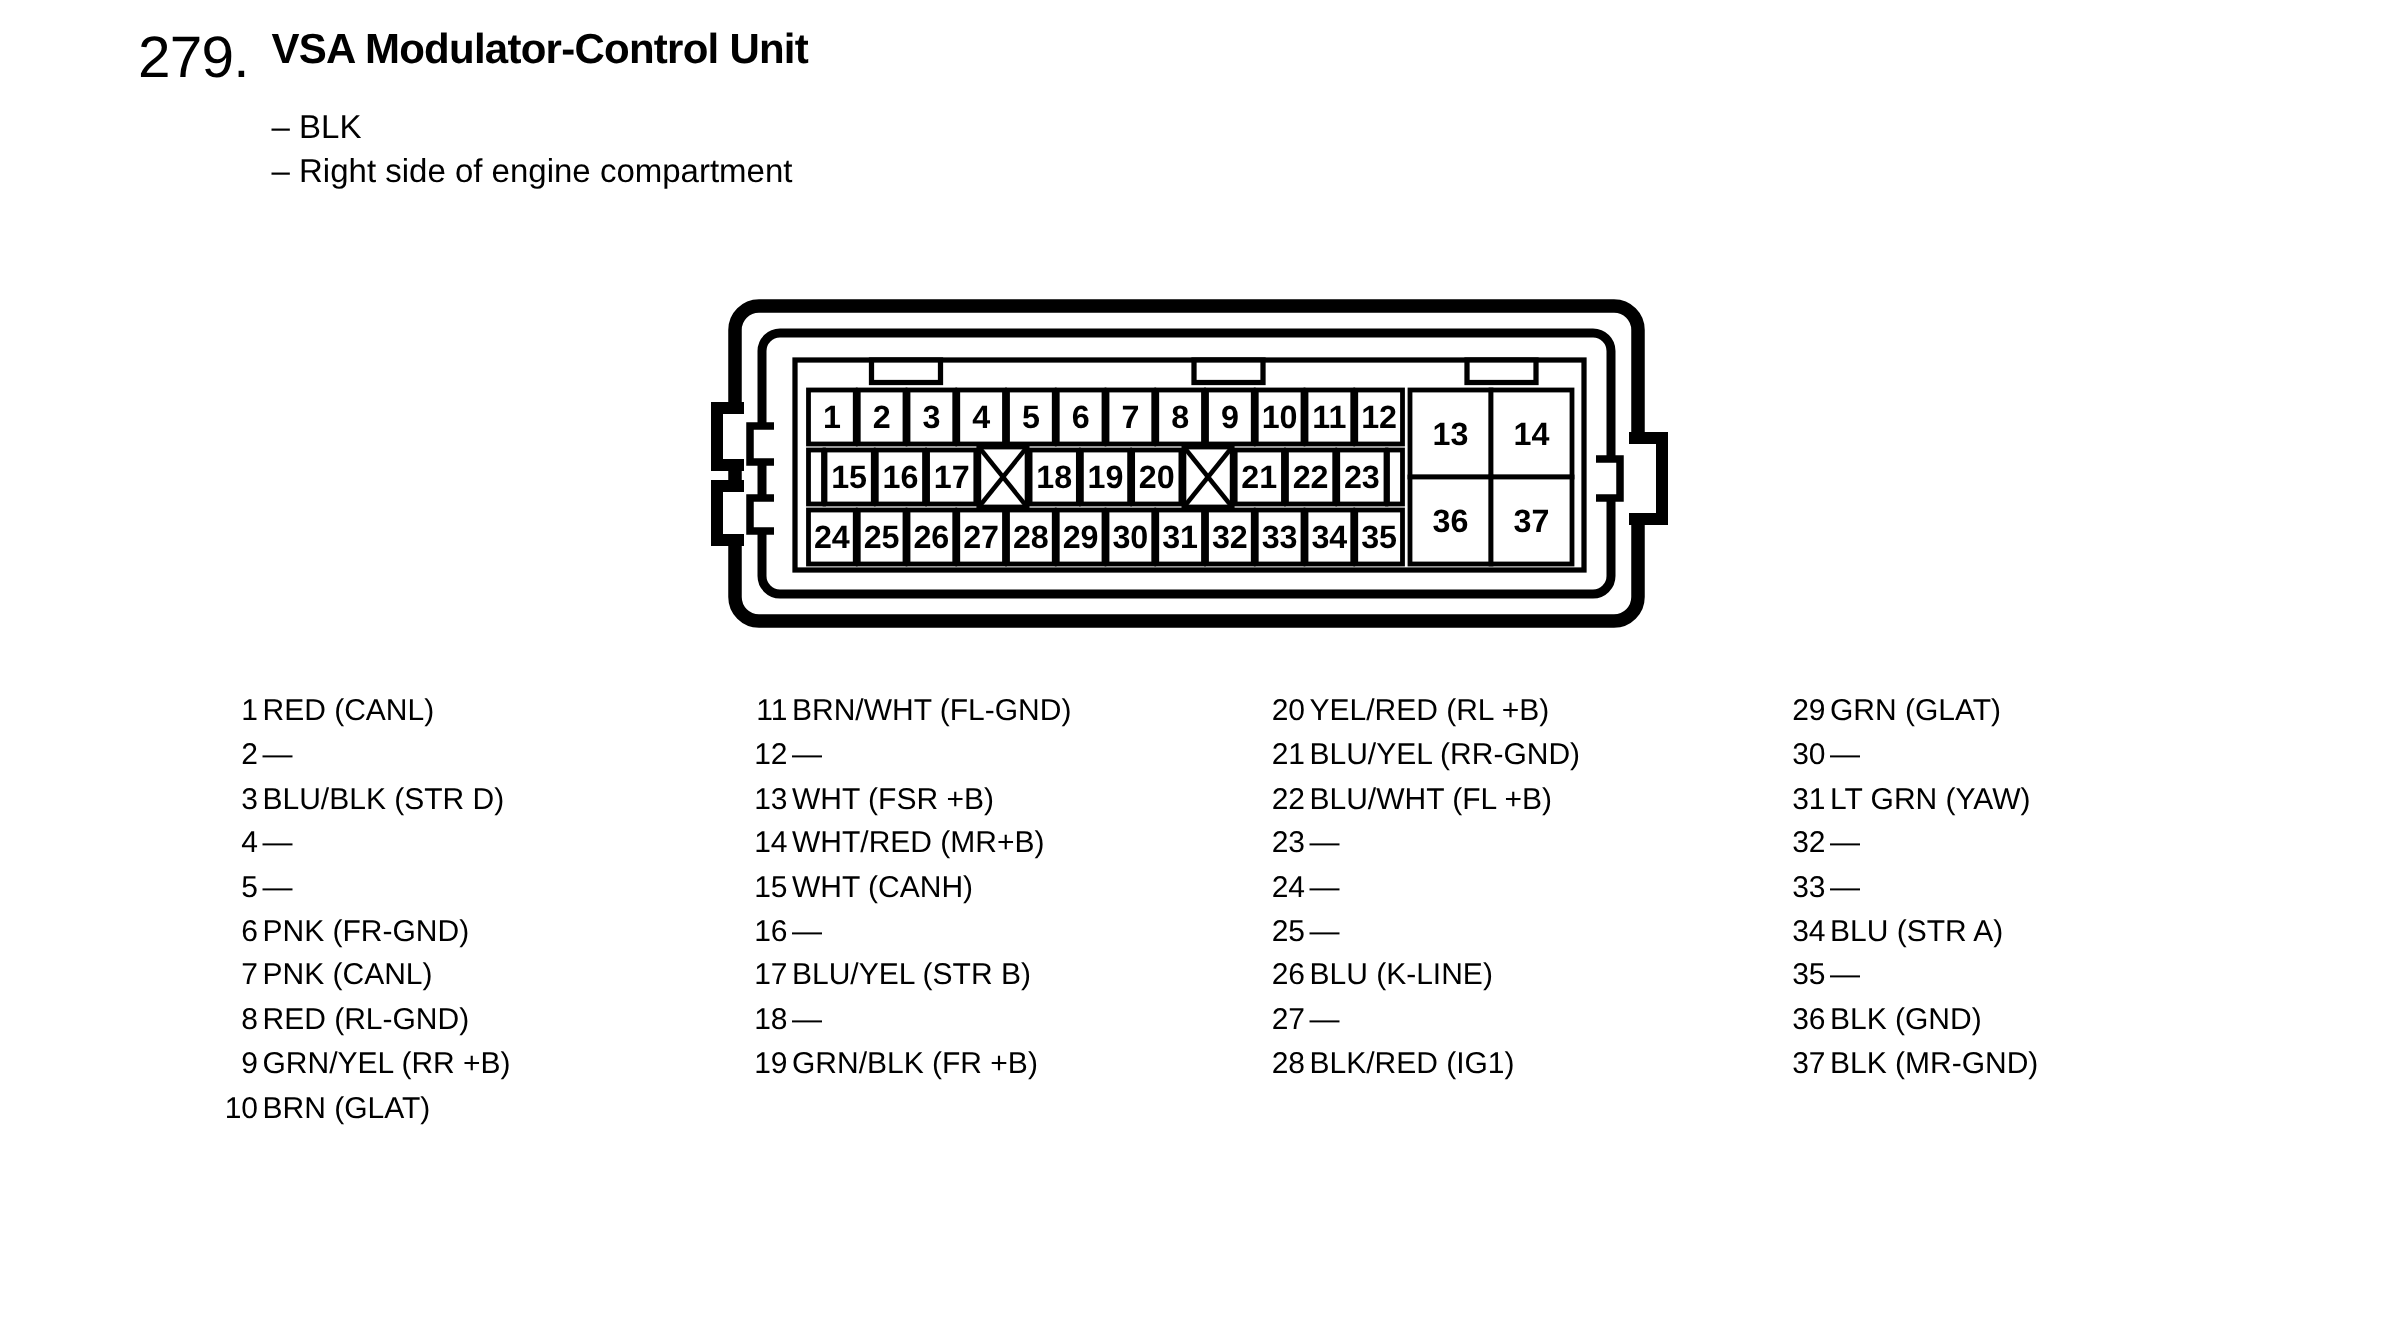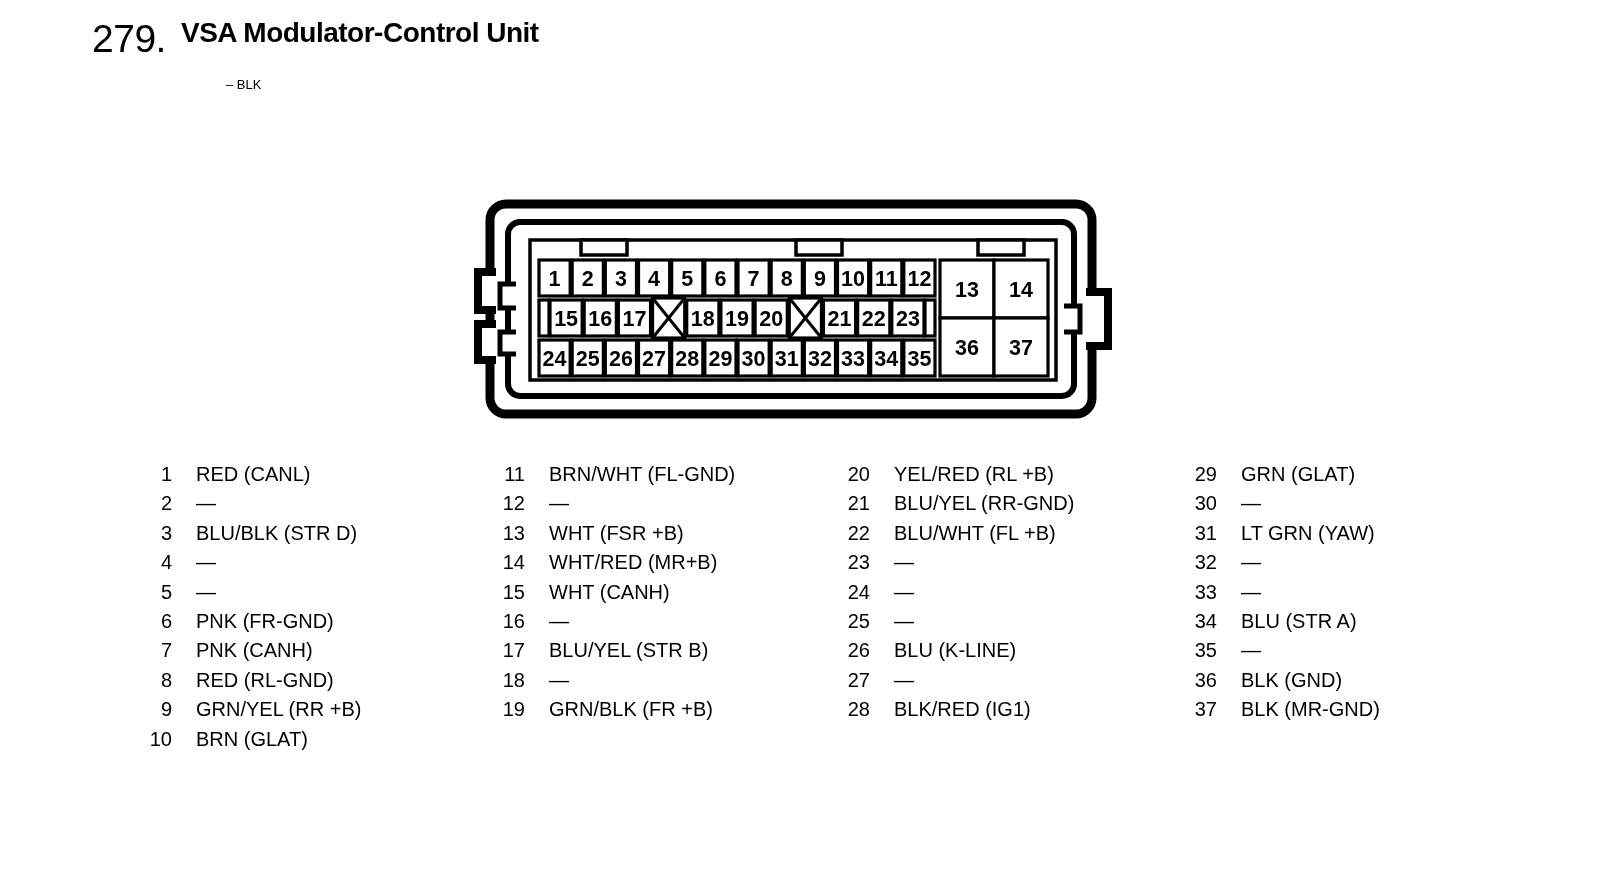--- a/index.html
+++ b/index.html
@@ -10,36 +10,37 @@
   }
   .abs{position:absolute;}
   #page-number{
     left:92px;top:17px;font-size:39px;font-weight:normal;letter-spacing:-0.5px;
   }
   #page-title{
     left:181px;top:17px;font-size:28px;font-weight:bold;letter-spacing:-0.5px;
     white-space:nowrap;
   }
   #notes{
-    left:181px;top:70px;font-size:13px;line-height:29px;white-space:nowrap;margin-left:45px;
+    left:181px;top:70px;font-size:22px;line-height:29px;white-space:nowrap;
   }
   #connector-wrap{left:462px;top:196px;width:656px;height:236px;}
   .legend-col{position:absolute;top:460px;font-size:20px;line-height:29.4px;}
   .legend-row{display:flex;white-space:nowrap;}
   .legend-num{display:inline-block;width:34px;text-align:right;flex:0 0 34px;}
-  .legend-lbl{margin-left:24px;}
+  .legend-lbl{margin-left:3px;}
 </style>
 </head>
 <body>
 
 <span class="abs" id="page-number">279.</span>
 <span class="abs" id="page-title">VSA Modulator-Control Unit</span>
 
 <div class="abs" id="notes">
   <div>– BLK</div>
+  <div>– Right side of engine compartment</div>
 </div>
 
 <div class="abs" id="connector-wrap"><svg viewBox="0 0 656 236" width="656" height="236">
       <rect x="28" y="8" width="602" height="210" rx="16" ry="16" fill="#ffffff" stroke="#000000" stroke-width="9"></rect>
       <path d="M34 76 L16 76 L16 114 L34 114" fill="#ffffff" stroke="#000000" stroke-width="8"></path>
       <path d="M34 128 L16 128 L16 164 L34 164" fill="#ffffff" stroke="#000000" stroke-width="8"></path>
       <path d="M624 96 L646 96 L646 150 L624 150" fill="#ffffff" stroke="#000000" stroke-width="8"></path>
       <rect x="46" y="26" width="566" height="174" rx="12" ry="12" fill="#ffffff" stroke="#000000" stroke-width="6"></rect>
       <path d="M54 88 L38 88 L38 112 L54 112" fill="#ffffff" stroke="#000000" stroke-width="5"></path>
       <path d="M54 136 L38 136 L38 158 L54 158" fill="#ffffff" stroke="#000000" stroke-width="5"></path>
@@ -153,21 +154,21 @@
       <div class="legend-row">
         <span class="legend-num">5</span>
         <span class="legend-lbl">—</span>
       </div>
       <div class="legend-row">
         <span class="legend-num">6</span>
         <span class="legend-lbl">PNK (FR-GND)</span>
       </div>
       <div class="legend-row">
         <span class="legend-num">7</span>
-        <span class="legend-lbl">PNK (CANH)</span>
+        <span class="legend-lbl">PNK (CANL)</span>
       </div>
       <div class="legend-row">
         <span class="legend-num">8</span>
         <span class="legend-lbl">RED (RL-GND)</span>
       </div>
       <div class="legend-row">
         <span class="legend-num">9</span>
         <span class="legend-lbl">GRN/YEL (RR +B)</span>
       </div>
       <div class="legend-row">

